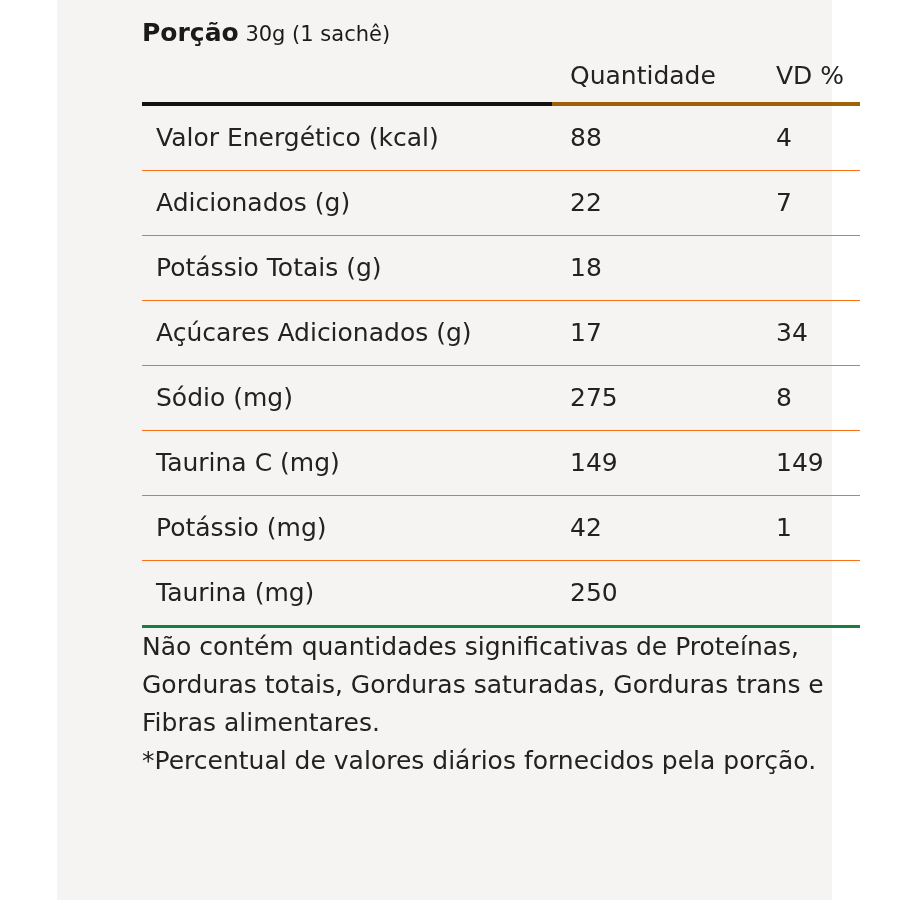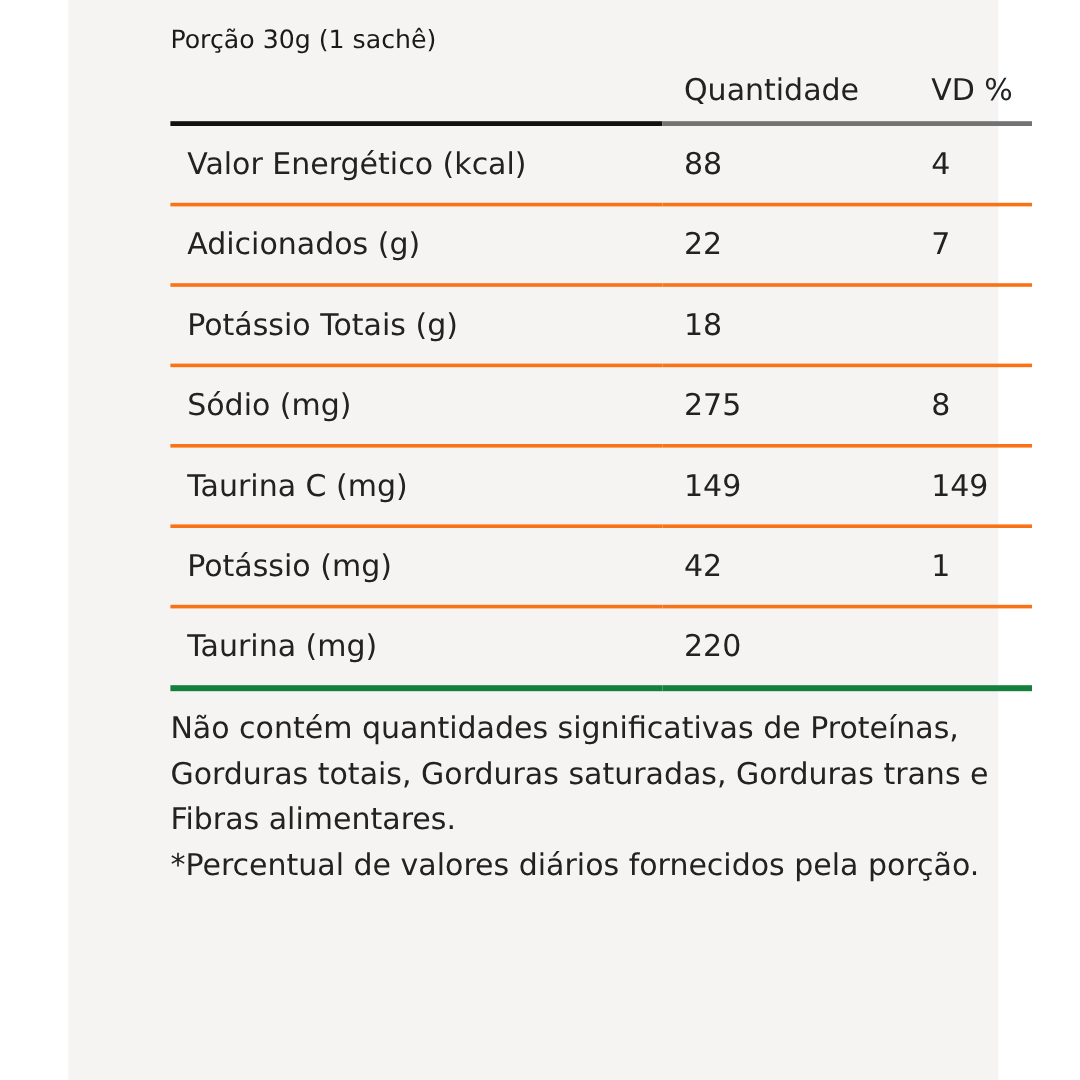--- a/index.html
+++ b/index.html
@@ -37,22 +37,22 @@
     width: 725px;
   }
   .serving {
     font-size: 21px;
     line-height: 26px;
     color: #1a1a1a;
     margin: 0 0 14px 0;
     white-space: nowrap;
   }
   .serving .serving-label {
-    font-weight: normal;
-    font-size: 21px;
+    font-weight: bold;
+    font-size: 25px;
   }
   .serving .serving-value {
     font-weight: normal;
     font-size: 21px;
   }
   table.nutri {
     border-collapse: collapse;
     width: 718px;
     table-layout: fixed;
   }
@@ -60,53 +60,52 @@
   table.nutri col.c-qty  { width: 208px; }
   table.nutri col.c-vd   { width: 100px; }
 
   table.nutri thead th {
     font-weight: normal;
     font-size: 25px;
     color: #222;
     text-align: left;
     padding: 0 0 12px 0;
     vertical-align: bottom;
-    border-bottom: 4px solid #737373;
+    border-bottom: 4px solid #a16207;
   }
   table.nutri thead th.h-name {
     border-bottom: 4px solid #111;
   }
   table.nutri thead th.h-qty {
     padding-left: 18px;
   }
   table.nutri thead th.h-vd {
     padding-left: 16px;
   }
   table.nutri tbody td {
     font-size: 25px;
     color: #222;
     padding: 17px 0 17px 0;
-    border-bottom: 3px solid #f97316;
+    border-bottom: 1px solid #f97316;
     vertical-align: middle;
     line-height: 30px;
   }
   table.nutri tbody td.t-name {
     padding-left: 14px;
   }
   table.nutri tbody td.t-qty {
     padding-left: 18px;
   }
   table.nutri tbody td.t-vd {
     padding-left: 16px;
   }
   table.nutri tbody tr:last-child td {
-    border-bottom: 5px solid #15803d;
+    border-bottom: 3px solid #15803d;
   }
   .footnotes {
-    margin-top: 12px;
     width: 740px;
   }
   .footnotes p {
     margin: 0;
     font-size: 25px;
     line-height: 38px;
     color: #222;
   }
 </style>
 </head>
@@ -144,37 +143,42 @@
             <td class="t-name">Adicionados (g)</td>
             <td class="t-qty">22</td>
             <td class="t-vd">7</td>
           </tr>
           <tr>
             <td class="t-name">Potássio Totais (g)</td>
             <td class="t-qty">18</td>
             <td class="t-vd"></td>
           </tr>
           <tr>
+            <td class="t-name">Açúcares Adicionados (g)</td>
+            <td class="t-qty">17</td>
+            <td class="t-vd">34</td>
+          </tr>
+          <tr>
             <td class="t-name">Sódio (mg)</td>
             <td class="t-qty">275</td>
             <td class="t-vd">8</td>
           </tr>
           <tr>
             <td class="t-name">Taurina C (mg)</td>
             <td class="t-qty">149</td>
             <td class="t-vd">149</td>
           </tr>
           <tr>
             <td class="t-name">Potássio (mg)</td>
             <td class="t-qty">42</td>
             <td class="t-vd">1</td>
           </tr>
           <tr>
             <td class="t-name">Taurina (mg)</td>
-            <td class="t-qty">220</td>
+            <td class="t-qty">250</td>
             <td class="t-vd"></td>
           </tr>
         </tbody>
       </table>
 
       <div class="footnotes">
         <p>Não contém quantidades significativas de Proteínas, Gorduras totais, Gorduras saturadas, Gorduras trans e Fibras alimentares.</p>
         <p>*Percentual de valores diários fornecidos pela porção.</p>
       </div>
 

